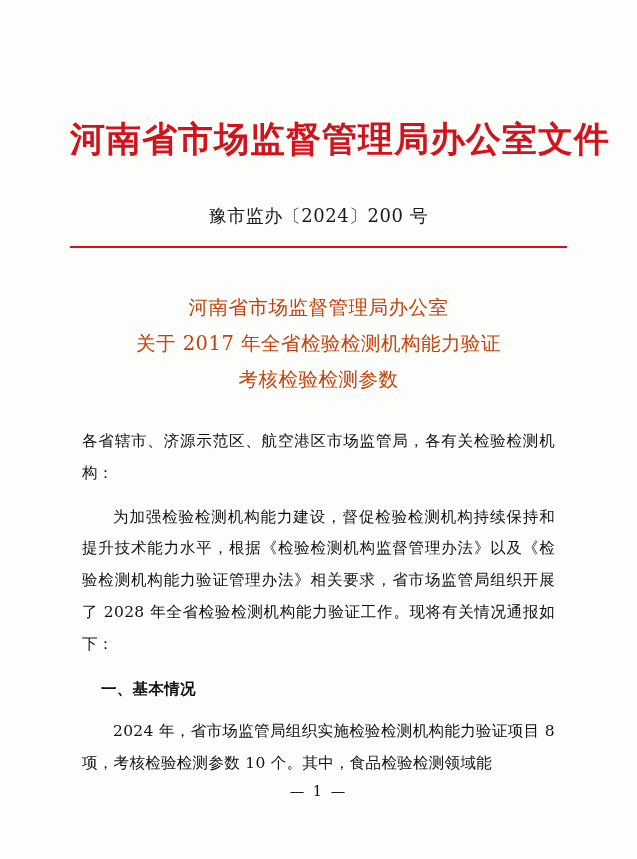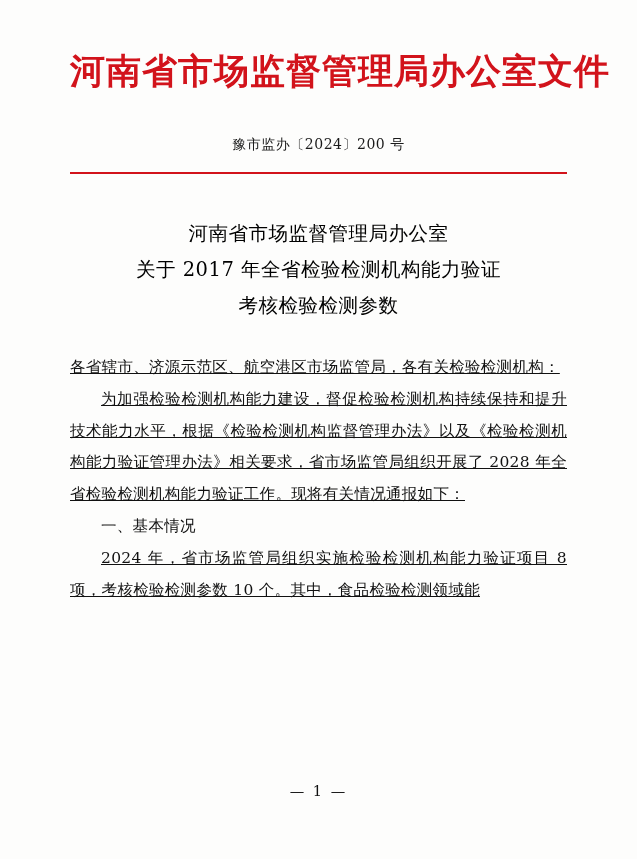--- a/index.html
+++ b/index.html
@@ -16,78 +16,77 @@
   .page {
     position: relative;
     width: 637px;
     height: 859px;
     background: #fdfdfc;
     box-sizing: border-box;
     padding: 0 70px;
   }
   .doc-header {
     text-align: center;
-    padding-top: 50px;
+    padding-top: 118px;
   }
   .doc-title {
     color: #d2131b;
     font-family: "DejaVu Serif", "Liberation Serif", serif;
     font-weight: bold;
     font-size: 35px;
     letter-spacing: 1px;
     line-height: 1.2;
     white-space: nowrap;
   }
   .doc-number {
     margin-top: 44px;
     text-align: center;
-    font-size: 14px;
+    font-size: 18px;
     color: #1a1a1a;
     letter-spacing: 0.5px;
     font-family: "DejaVu Serif", "Liberation Serif", serif;
   }
   .red-rule {
     margin-top: 18px;
     height: 2px;
     background: #d2131b;
     width: 100%;
   }
   .main-title {
     margin-top: 42px;
     text-align: center;
     font-size: 19.5px;
     line-height: 1.85;
-    color: #000000;
+    color: #c2410c;
     font-family: "DejaVu Serif", "Liberation Serif", serif;
     letter-spacing: 0.5px;
   }
   .main-title div {
     white-space: nowrap;
   }
   .body-text {
     margin-top: 28px;
     font-size: 15.5px;
     line-height: 2.05;
     color: #111;
     text-align: justify;
     font-family: "DejaVu Serif", "Liberation Serif", serif;
     letter-spacing: 0.3px;
   }
   .para {
-    margin: 0;
+    margin: 12px;
     text-indent: 0;
-    text-decoration: underline;
   }
   .para.indent {
     text-indent: 2em;
   }
   .section-head {
     margin: 0;
     text-indent: 2em;
-    font-weight: normal;
+    font-weight: bold;
   }
   .page-number {
     position: absolute;
     bottom: 60px;
     left: 0;
     width: 637px;
     text-align: center;
     font-size: 14.5px;
     color: #111;
     font-family: "DejaVu Serif", "Liberation Serif", serif;

